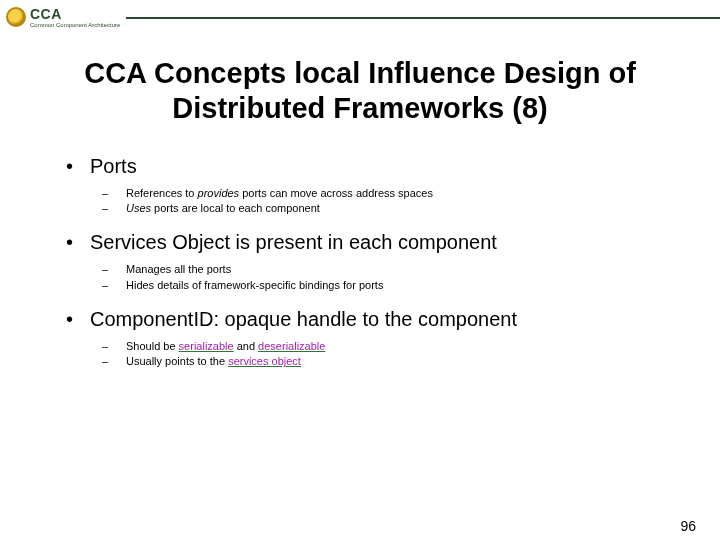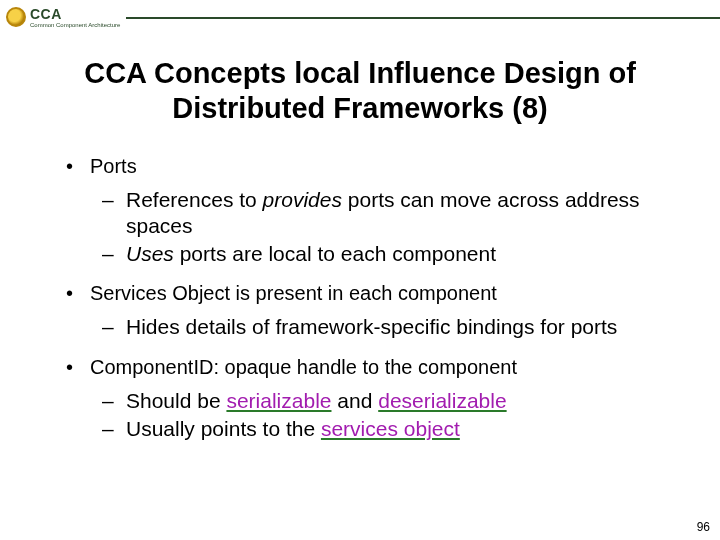--- a/index.html
+++ b/index.html
@@ -79,21 +79,21 @@
     left: 0;
     top: 0;
     font-size: 20px;
   }
   ul.level2 {
     list-style: none;
     margin-top: 8px;
     margin-bottom: 14px;
   }
   ul.level2 > li {
-    font-size: 21px;
+    font-size: 11px;
     color: #000;
     position: relative;
     padding-left: 28px;
     margin-left: 8px;
     line-height: 1.25;
     margin-bottom: 2px;
   }
   ul.level2 > li::before {
     content: "–";
     position: absolute;
@@ -102,22 +102,22 @@
   }
   .italic { font-style: italic; }
   .underline-green {
     color: #a21caf;
     text-decoration: underline;
     text-decoration-color: #2a7a2a;
   }
   .page-number {
     position: absolute;
     bottom: 6px;
-    right: 10px;
-    font-size: 12px;
+    right: 24px;
+    font-size: 14px;
     color: #000;
     padding-left: 46px;
   }
 </style>
 </head>
 <body>
 
 <div class="header">
   <div class="logo"></div>
   <div class="header-text">
@@ -143,20 +143,21 @@
         </li>
         <li>
           <span class="italic">Uses</span><span> ports are local to each component</span>
         </li>
       </ul>
     </li>
 
     <li>
       <span>Services Object is present in each component</span>
       <ul class="level2">
+        <li>Manages all the ports</li>
         <li>Hides details of framework-specific bindings for  ports</li>
       </ul>
     </li>
 
     <li>
       <span>ComponentID: opaque handle to the component</span>
       <ul class="level2">
         <li>
           <span>Should be </span><span class="underline-green">serializable</span><span> and </span><span class="underline-green">deserializable</span>
         </li>

